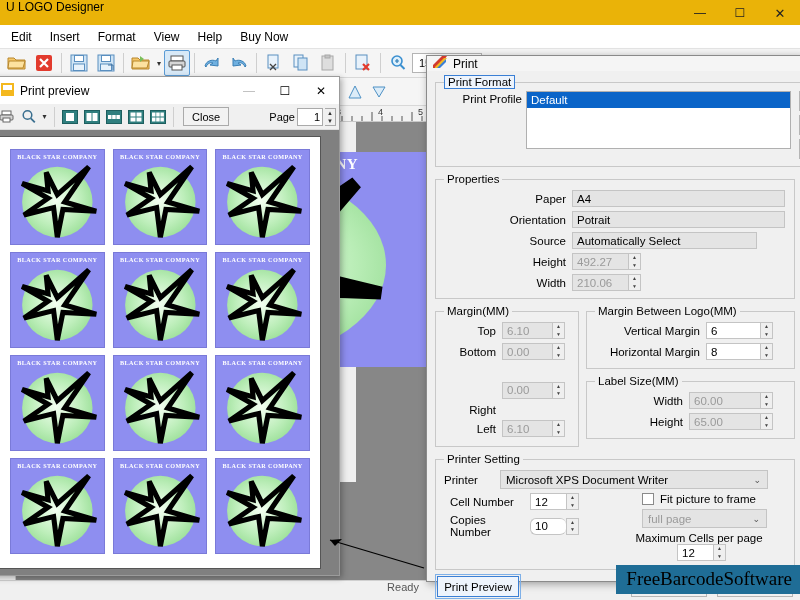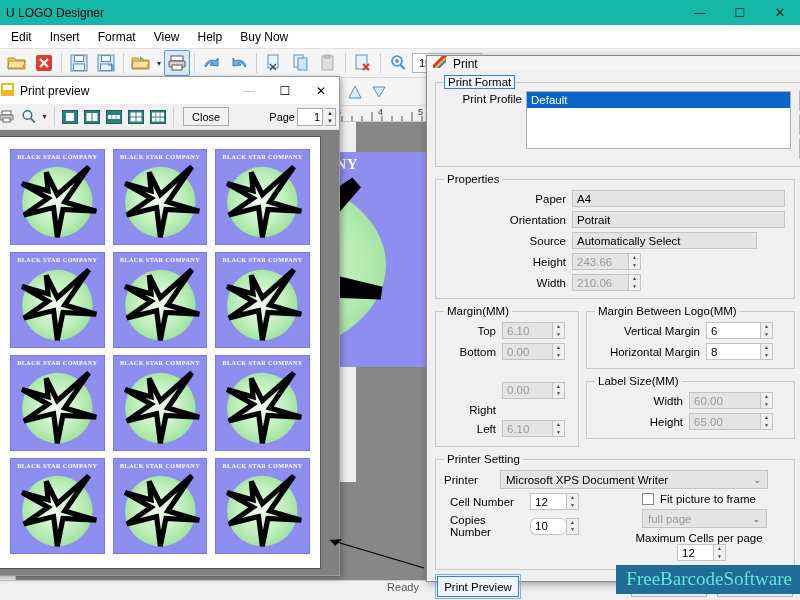--- a/index.html
+++ b/index.html
@@ -12,22 +12,22 @@
     background: #f0f0f0;
   }
 
   
   #app-window {
     position: absolute; left: 0; top: 0; width: 800px; height: 600px;
     background: #ffffff;
     display: flex; flex-direction: column;
   }
   .app-titlebar {
-    height: 26px; background: #14b8a6;
-    display: flex; align-items: center;
+    height: 26px; background: #eab308;
+    display: flex; align-items: flex-start;
     border-bottom: 1px solid #ffffff;
     padding-left: 6px;
     font-size: 12px; color: #000; gap: 40px;
   }
   .app-title { flex: 1; white-space: nowrap; overflow: hidden; }
   .win-btns { display: flex; height: 26px; }
   .win-btn {
     width: 40px; height: 26px; display: flex;
     align-items: center; justify-content: center;
     font-size: 12px; color: #222;
@@ -263,21 +263,21 @@
   .chk {
     width: 12px; height: 12px; border: 1px solid #8a8a8a;
     background: #fff; display: inline-block;
   }
   .pd-footer {
     height: 42px; display: flex; align-items: center;
     padding: 0 10px; gap: 10px; position: relative;
   }
   .wm {
     position: absolute; right: 0; bottom: 6px;
-    background: #1f6d96; color: #5eead4;
+    background: #1f6d96; color: #000000;
     font-family: "Liberation Serif", serif;
     font-size: 19px; padding: 3px 8px 4px 10px;
     white-space: nowrap;
   }
 
   
   #annotation-arrow { position: absolute; left: 0; top: 0; pointer-events: none; }
 </style>
 </head>
 <body>
@@ -757,21 +757,21 @@
         <div class="lbl" style="width:122px;">Orientation</div>
         <div class="txtbox" style="width:213px;margin-left:6px;">Potrait</div>
       </div>
       <div class="row">
         <div class="lbl" style="width:122px;">Source</div>
         <div class="txtbox" style="width:185px;margin-left:6px;">Automatically Select</div>
       </div>
       <div class="row">
         <div class="lbl" style="width:122px;">Height</div>
         <div class="spin-wrap" style="margin-left:6px;">
-          <div class="spin-box dim" style="width:56px;">243.66</div>
+          <div class="spin-box dim" style="width:56px;">492.27</div>
           <div class="spin-btns">
               <div>▲</div>
               <div>▼</div>
             </div>
         </div>
       </div>
       <div class="row" style="margin-bottom:0;">
         <div class="lbl" style="width:122px;">Width</div>
         <div class="spin-wrap" style="margin-left:6px;">
           <div class="spin-box dim" style="width:56px;">210.06</div>

